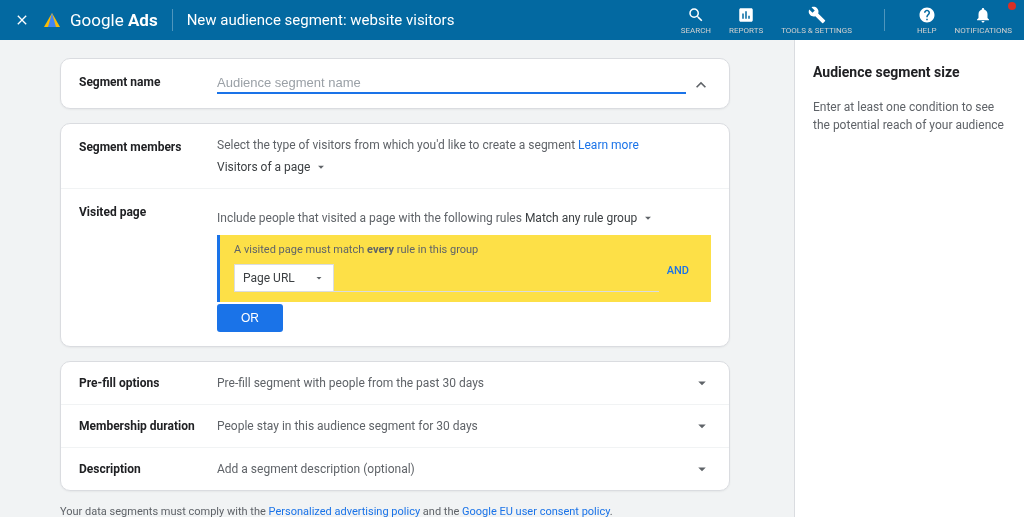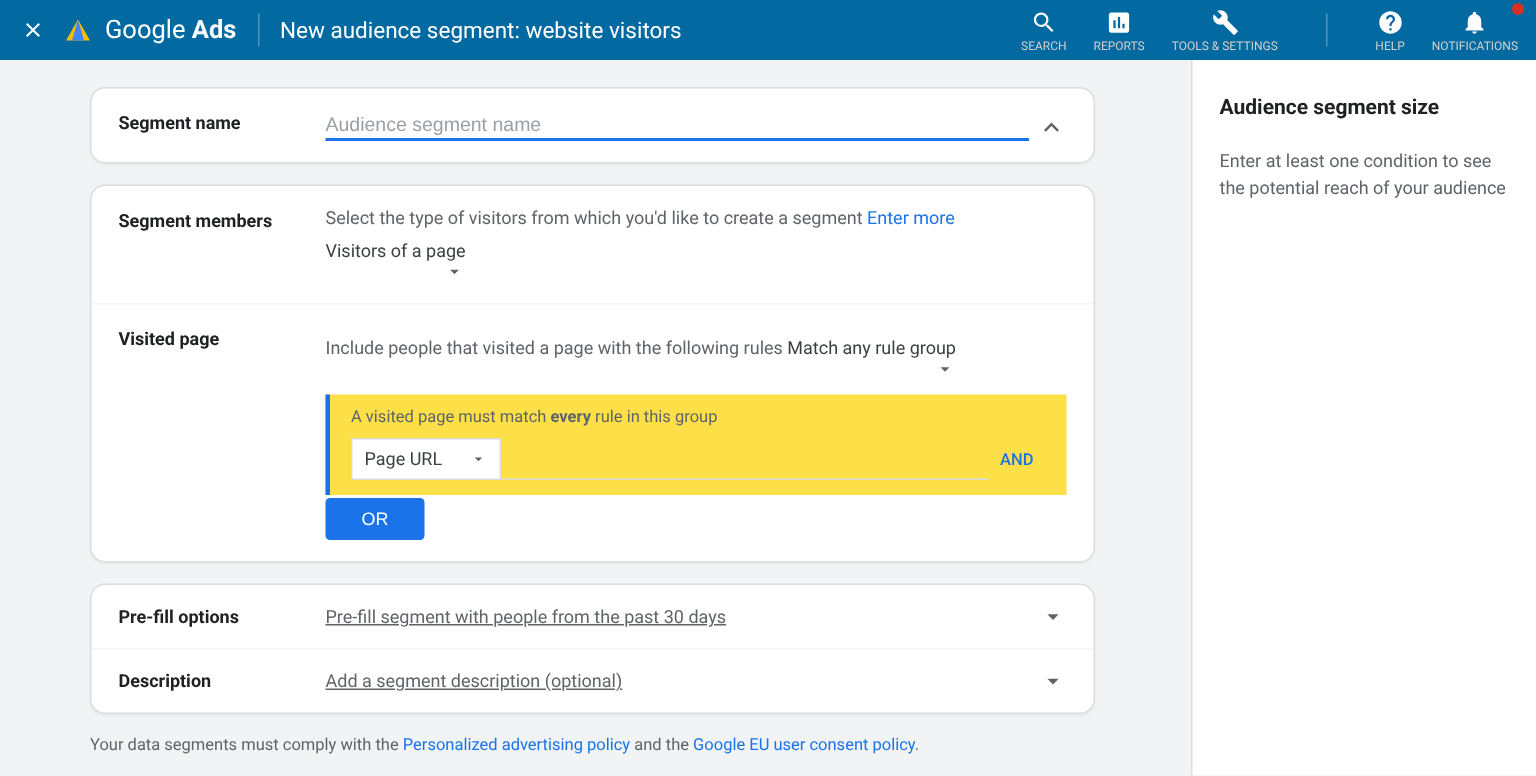--- a/index.html
+++ b/index.html
@@ -27,35 +27,35 @@
 .card-row { padding: 14px 18px; border-bottom: 1px solid #f1f3f4; }
 .card-row:last-child { border-bottom: none; }
 .row-flex { display: flex; }
 .row-label { width: 138px; font-size: 12px; font-weight: 700; color: #202124; padding-top: 2px; }
 .row-content { flex: 1; font-size: 12px; color: #5f6368; position: relative; }
 .input-underline { width: 95%; border: none; border-bottom: 2px solid #1a73e8; outline: none; font-size: 13px; padding: 2px 0; background: transparent; }
 .input-underline::placeholder { color: #9aa0a6; }
 .chev { position: absolute; right: 0; top: 2px; cursor: pointer; }
 .chev svg { width: 20px; height: 20px; fill: #5f6368; }
 .learn-link { color: #1a73e8; cursor: pointer; }
-.dropdown-text { font-size: 12px; color: #3c4043; margin-top: 8px; display: inline-flex; align-items: flex-end; cursor: pointer; flex-direction: column; }
+.dropdown-text { font-size: 12px; color: #3c4043; margin-top: 8px; display: inline-flex; align-items: flex-end; cursor: pointer; }
 .dropdown-text svg { width: 14px; height: 14px; fill: #5f6368; margin-left: 4px; }
 .rule-group { border-left: 3px solid #1a73e8; background: #fde047; padding: 0; margin-top: 10px; }
 .rule-hint { font-size: 11px; color: #5f6368; padding: 8px 14px; }
 .rule-hint b { font-weight: 700; }
-.rule-row { display: flex; align-items: center; padding: 0 14px 10px 14px; gap: 0; }
+.rule-row { display: flex; padding: 0 14px 10px 14px; gap: 0; }
 .rule-select { background: #fff; border: 1px solid #dadce0; padding: 6px 8px; display: flex; align-items: center; justify-content: space-between; font-size: 12px; color: #3c4043; cursor: pointer; width: 100px; }
 .rule-select svg { width: 12px; height: 12px; fill: #5f6368; }
 .rule-input { flex: 1; border: none; border-bottom: 1px solid #dadce0; outline: none; font-size: 12px; padding: 6px 2px; background: transparent; }
 .and-btn { color: #1a73e8; font-size: 11px; font-weight: 500; cursor: pointer; padding: 0 8px; }
 .or-btn { background: #1a73e8; color: #fff; font-size: 12px; font-weight: 500; border: none; padding: 7px 24px; border-radius: 3px; cursor: pointer; margin-top: 2px; }
 .collapse-row { padding: 12px 18px; border-bottom: 1px solid #f1f3f4; display: flex; align-items: center; }
 .collapse-row:last-child { border-bottom: none; }
 .collapse-label { width: 138px; font-size: 12px; font-weight: 700; color: #202124; }
-.collapse-text { flex: 1; font-size: 12px; color: #5f6368; text-decoration: underline; }
+.collapse-text { flex: 1; font-size: 12px; color: #5f6368; }
 .footer-note { font-size: 11px; color: #5f6368; margin: 4px 0 10px 0; width: 670px; }
 .footer-note a { color: #1a73e8; text-decoration: none; cursor: pointer; }
 </style>
 </head>
 <body>
 
 <div class="header">
   <div class="close-btn">
     <svg viewBox="0 0 24 24" width="16" height="16" fill="#fff">
         <path d="M19 6.41L17.59 5 12 10.59 6.41 5 5 6.41 10.59 12 5 17.59 6.41 19 12 13.41 17.59 19 19 17.59 13.41 12z"></path>
@@ -116,21 +116,21 @@
                 <path d="M12 8l-6 6 1.41 1.41L12 10.83l4.59 4.58L18 14z"></path>
               </svg></div>
         </div>
       </div>
     </div>
 
     <div class="card">
       <div class="card-row row-flex">
         <div class="row-label">Segment members</div>
         <div class="row-content">
-          <span>Select the type of visitors from which you'd like to create a segment </span><span class="learn-link">Enter more</span>
+          <span>Select the type of visitors from which you'd like to create a segment </span><span class="learn-link">Learn more</span>
           <div class="dropdown-text">
             <span>Visitors of a page</span>
             <svg viewBox="0 0 24 24">
                 <path d="M7 10l5 5 5-5z"></path>
               </svg>
           </div>
         </div>
       </div>
       <div class="card-row row-flex">
         <div class="row-label">Visited page</div>
@@ -164,20 +164,27 @@
 
     <div class="card">
       <div class="collapse-row">
         <div class="collapse-label">Pre-fill options</div>
         <div class="collapse-text">Pre-fill segment with people from the past 30 days</div>
         <svg viewBox="0 0 24 24" width="18" height="18" fill="#5f6368">
             <path d="M7 10l5 5 5-5z"></path>
           </svg>
       </div>
       <div class="collapse-row">
+        <div class="collapse-label">Membership duration</div>
+        <div class="collapse-text">People stay in this audience segment for 30 days</div>
+        <svg viewBox="0 0 24 24" width="18" height="18" fill="#5f6368">
+            <path d="M7 10l5 5 5-5z"></path>
+          </svg>
+      </div>
+      <div class="collapse-row">
         <div class="collapse-label">Description</div>
         <div class="collapse-text">Add a segment description (optional)</div>
         <svg viewBox="0 0 24 24" width="18" height="18" fill="#5f6368">
             <path d="M7 10l5 5 5-5z"></path>
           </svg>
       </div>
     </div>
 
     <div class="footer-note">
       <span>Your data segments must comply with the </span><a>Personalized advertising policy</a><span> and the </span><a>Google EU user consent policy</a><span>.</span>

